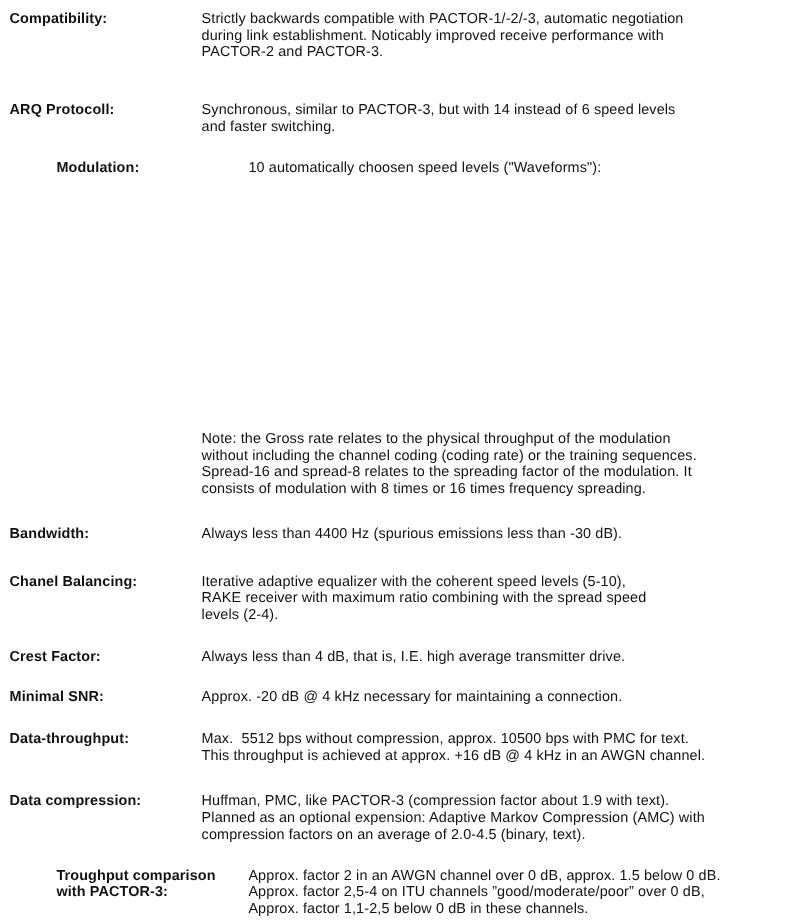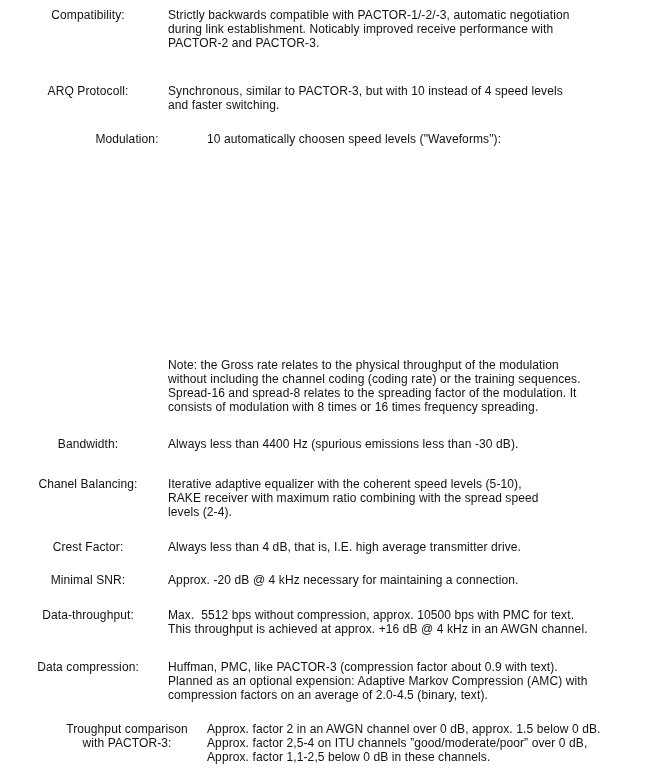--- a/index.html
+++ b/index.html
@@ -20,24 +20,23 @@
     padding: 8px 10px 0 8px;
     box-sizing: border-box;
   }
   .spec-row {
     display: flex;
     align-items: flex-start;
   }
   .spec-label {
     flex: 0 0 160px;
     width: 160px;
-    font-weight: normal;
+    font-weight: bold;
     white-space: pre-wrap;
     letter-spacing: 0.1px;
-    text-align: center;
   }
   .spec-text {
     flex: 1 1 auto;
     white-space: pre-wrap;
     letter-spacing: 0.1px;
   }
   
   .mb-34 { margin-bottom: 34px; }
   .mb-26 { margin-bottom: 26px; }
   .mb-24 { margin-bottom: 24px; }
@@ -57,21 +56,21 @@
 
   <div class="spec-row mb-34">
     <div class="spec-label">Compatibility:</div>
     <div class="spec-text">Strictly backwards compatible with PACTOR-1/-2/-3, automatic negotiation
 during link establishment. Noticably improved receive performance with
 PACTOR-2 and PACTOR-3.</div>
   </div>
 
   <div class="spec-row mb-20">
     <div class="spec-label">ARQ Protocoll:</div>
-    <div class="spec-text">Synchronous, similar to PACTOR-3, but with 10 instead of 4 speed levels
+    <div class="spec-text">Synchronous, similar to PACTOR-3, but with 14 instead of 6 speed levels
 and faster switching.</div>
   </div>
 
   <div class="spec-row mb-0">
     <div class="spec-label">Modulation:</div>
     <div class="spec-text">10 automatically choosen speed levels ("Waveforms"):</div>
   </div>
 
   <div class="spacer-212"></div>
 
@@ -106,21 +105,21 @@
   </div>
 
   <div class="spec-row mb-24">
     <div class="spec-label">Data-throughput:</div>
     <div class="spec-text">Max.  5512 bps without compression, approx. 10500 bps with PMC for text.
 This throughput is achieved at approx. +16 dB @ 4 kHz in an AWGN channel.</div>
   </div>
 
   <div class="spec-row mb-20">
     <div class="spec-label">Data compression:</div>
-    <div class="spec-text">Huffman, PMC, like PACTOR-3 (compression factor about 0.9 with text).
+    <div class="spec-text">Huffman, PMC, like PACTOR-3 (compression factor about 1.9 with text).
 Planned as an optional expension: Adaptive Markov Compression (AMC) with
 compression factors on an average of 2.0-4.5 (binary, text).</div>
   </div>
 
   <div class="spec-row mb-0">
     <div class="spec-label">Troughput comparison
 with PACTOR-3:</div>
     <div class="spec-text">Approx. factor 2 in an AWGN channel over 0 dB, approx. 1.5 below 0 dB.
 Approx. factor 2,5-4 on ITU channels ”good/moderate/poor” over 0 dB,
 Approx. factor 1,1-2,5 below 0 dB in these channels.</div>

